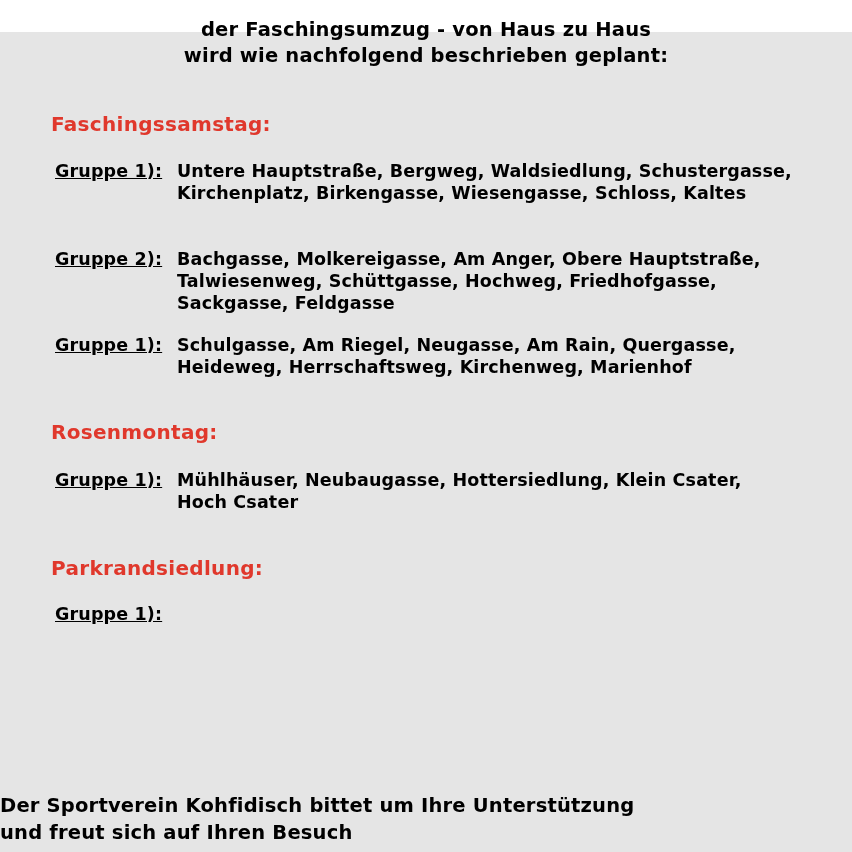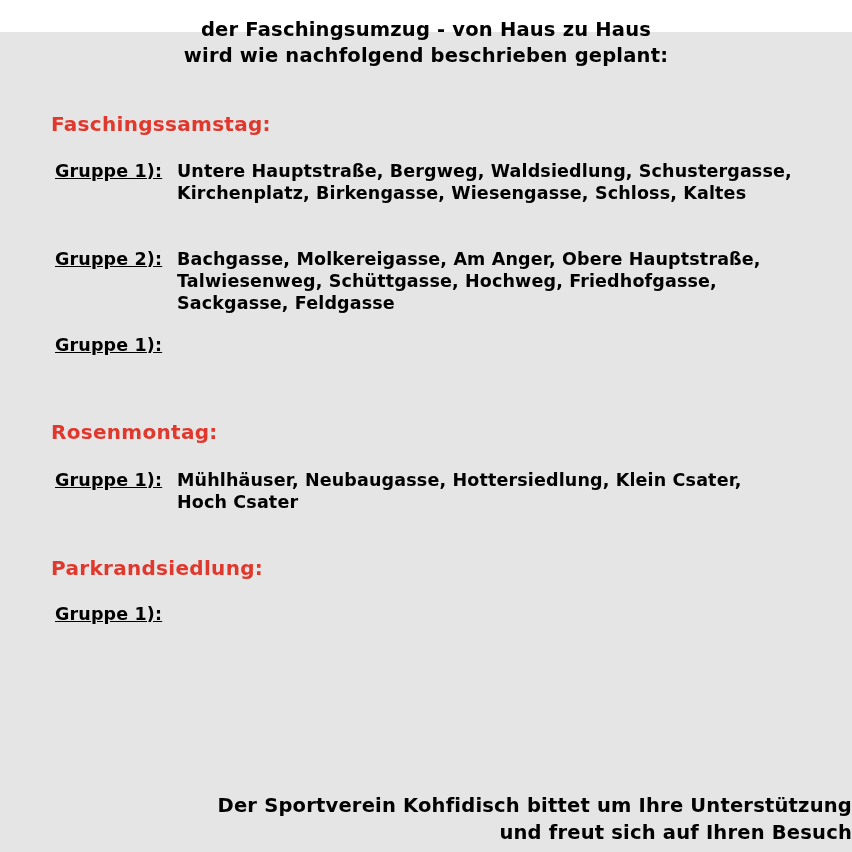--- a/index.html
+++ b/index.html
@@ -72,21 +72,21 @@
   .group-line {
     display: block;
     white-space: nowrap;
   }
 
   
   .closing {
     position: absolute;
     left: 0;
     width: 852px;
-    text-align: right;
+    text-align: left;
     font-weight: bold;
     font-size: 19.5px;
     line-height: 27px;
     letter-spacing: 0.2px;
   }
   .closing-line { display: block; white-space: nowrap; }
 
   .signoff {
     position: absolute;
     left: 0;
@@ -123,20 +123,24 @@
     <span class="group-label">Gruppe 2):</span>
     <div class="group-body">
       <span class="group-line">Bachgasse, Molkereigasse, Am Anger, Obere Hauptstraße,</span>
       <span class="group-line">Talwiesenweg, Schüttgasse, Hochweg, Friedhofgasse,</span>
       <span class="group-line">Sackgasse, Feldgasse</span>
     </div>
   </div>
 
   <div class="group" style="top:302px;">
     <span class="group-label">Gruppe 1):</span>
+    <div class="group-body">
+      <span class="group-line">Schulgasse, Am Riegel, Neugasse, Am Rain, Quergasse,</span>
+      <span class="group-line">Heideweg, Herrschaftsweg, Kirchenweg, Marienhof</span>
+    </div>
   </div>
 
   <div class="section-heading" style="top: 388px; color: rgb(224, 56, 44);">Rosenmontag:</div>
 
   <div class="group" style="top:437px;">
     <span class="group-label">Gruppe 1):</span>
     <div class="group-body">
       <span class="group-line">Mühlhäuser, Neubaugasse, Hottersiedlung, Klein Csater,</span>
       <span class="group-line">Hoch Csater</span>
     </div>

